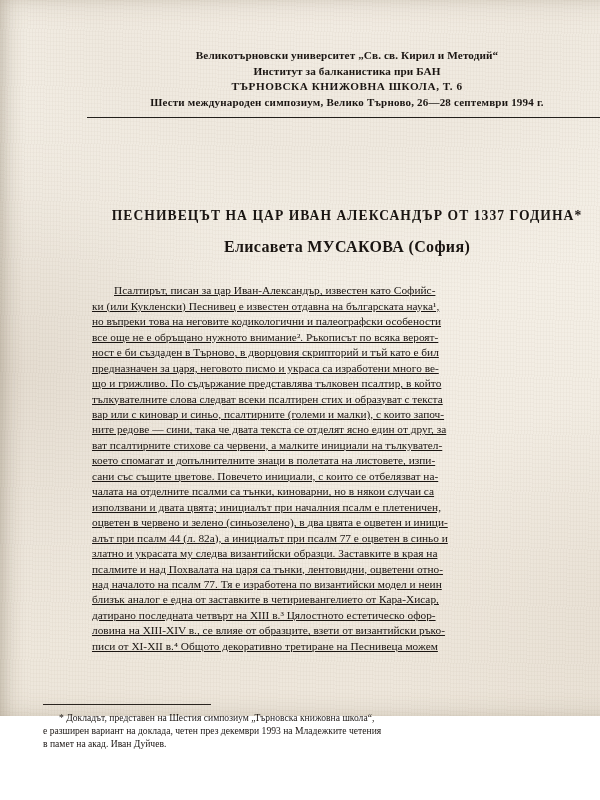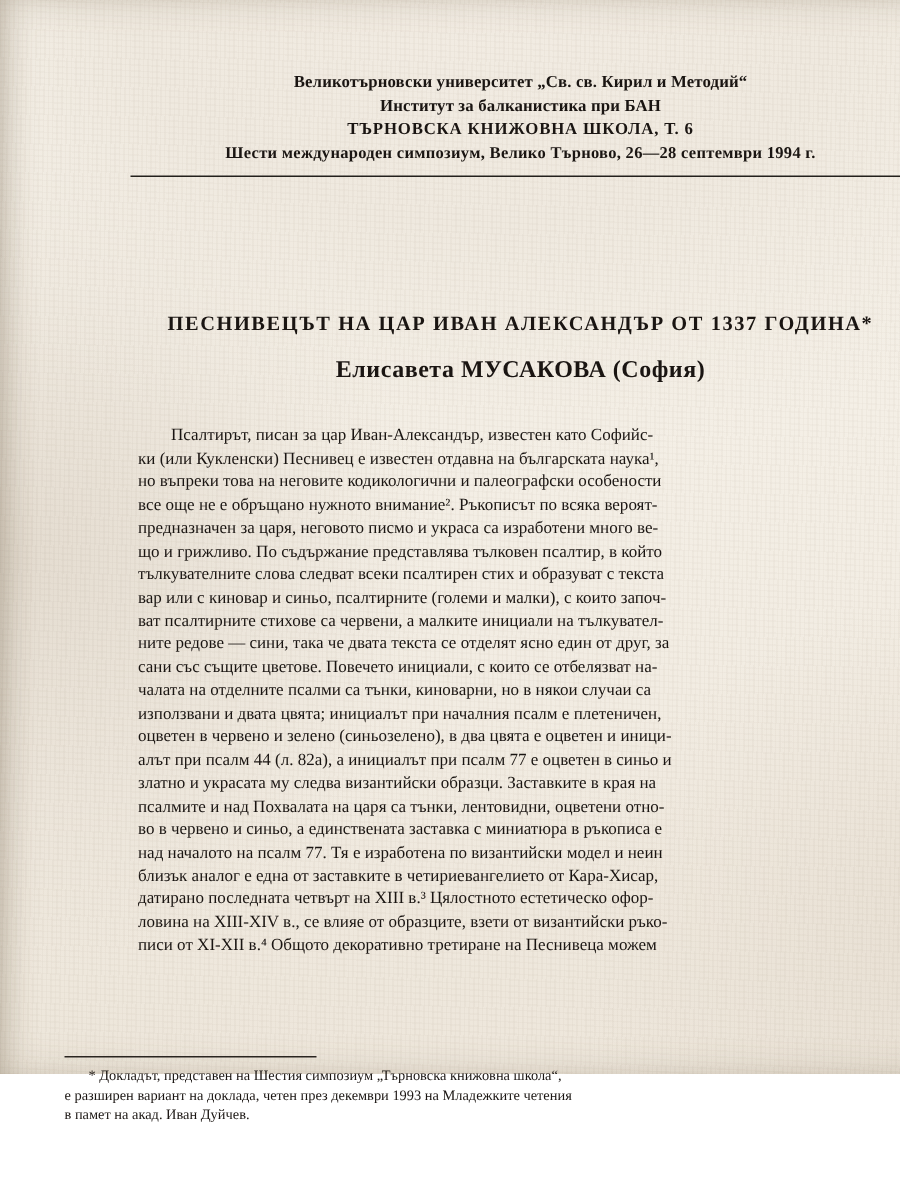--- a/index.html
+++ b/index.html
@@ -109,20 +109,21 @@
     font-size: 11.35px;
     line-height: 15.45px;
     text-align: justify;
     text-align-last: left;
     letter-spacing: 0px;
     padding: 0 8px 0 7px;
   }
   #article-body .ln {
     white-space: nowrap;
     display: block;
+    text-decoration: underline;
   }
   #article-body .ln.indent {
     text-indent: 22px;
   }
 
   
   #footnote-area {
     position: absolute;
     left: 38px;
     right: 38px;
@@ -168,34 +169,35 @@
     <div id="article-head">
       <div id="article-title">ПЕСНИВЕЦЪТ НА ЦАР ИВАН АЛЕКСАНДЪР ОТ 1337 ГОДИНА*</div>
       <div id="article-author">Елисавета МУСАКОВА (София)</div>
     </div>
 
     <div id="article-body">
         <span class="ln indent">Псалтирът, писан за цар Иван-Александър, известен като Софийс-</span>
         <span class="ln">ки (или Кукленски) Песнивец е известен отдавна на българската наука¹,</span>
         <span class="ln">но въпреки това на неговите кодикологични и палеографски особености</span>
         <span class="ln">все още не е обръщано нужното внимание². Ръкописът по всяка вероят-</span>
+        <span class="ln">ност е би създаден в Търново, в дворцовия скрипторий и тъй като е бил</span>
         <span class="ln">предназначен за царя, неговото писмо и украса са изработени много ве-</span>
         <span class="ln">що и грижливо. По съдържание представлява тълковен псалтир, в който</span>
         <span class="ln">тълкувателните слова следват всеки псалтирен стих и образуват с текста</span>
         <span class="ln">вар или с киновар и синьо, псалтирните (големи и малки), с които започ-</span>
+        <span class="ln">ните редове — сини, така че двата текста се отделят ясно един от друг, за</span>
         <span class="ln">ват псалтирните стихове са червени, а малките инициали на тълкувател-</span>
-        <span class="ln">ните редове — сини, така че двата текста се отделят ясно един от друг, за</span>
+        <span class="ln">което спомагат и допълнителните знаци в полетата на листовете, изпи-</span>
         <span class="ln">сани със същите цветове. Повечето инициали, с които се отбелязват на-</span>
         <span class="ln">чалата на отделните псалми са тънки, киноварни, но в някои случаи са</span>
         <span class="ln">използвани и двата цвята; инициалът при началния псалм е плетеничен,</span>
         <span class="ln">оцветен в червено и зелено (синьозелено), в два цвята е оцветен и иници-</span>
         <span class="ln">алът при псалм 44 (л. 82а), а инициалът при псалм 77 е оцветен в синьо и</span>
         <span class="ln">златно и украсата му следва византийски образци. Заставките в края на</span>
         <span class="ln">псалмите и над Похвалата на царя са тънки, лентовидни, оцветени отно-</span>
-        <span class="ln">во в червено и синьо, а единствената заставка с миниатюра в ръкописа е</span>
         <span class="ln">над началото на псалм 77. Тя е изработена по византийски модел и неин</span>
         <span class="ln">близък аналог е една от заставките в четириевангелието от Кара-Хисар,</span>
         <span class="ln">датирано последната четвърт на XIII в.³ Цялостното естетическо офор-</span>
         <span class="ln">ловина на XIII-XIV в., се влияе от образците, взети от византийски ръко-</span>
         <span class="ln">писи от XI-XII в.⁴ Общото декоративно третиране на Песнивеца можем</span>
       </div>
 
   </div>
 
   <div id="footnote-area">

